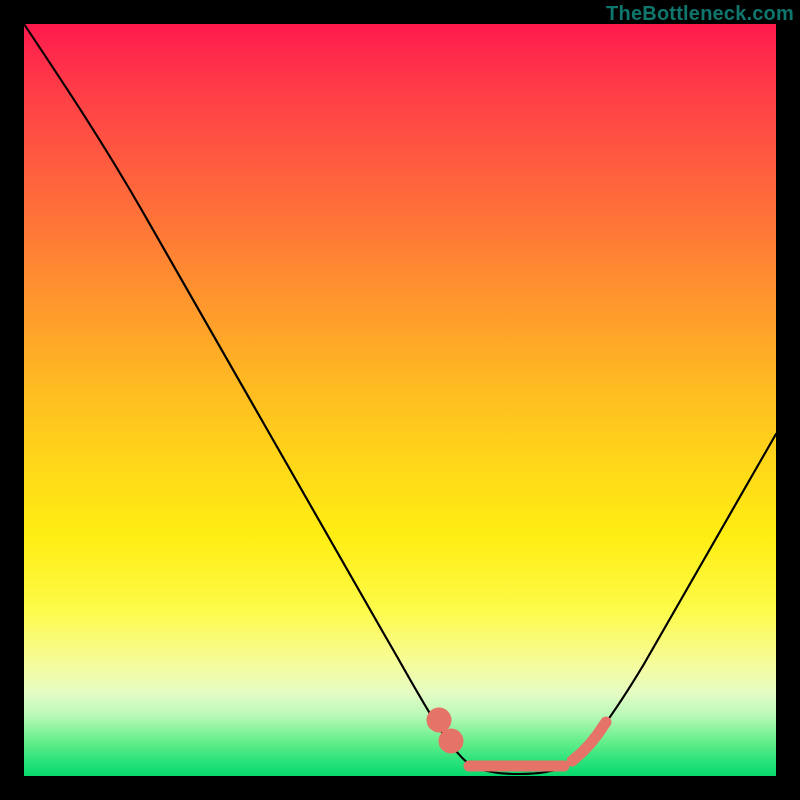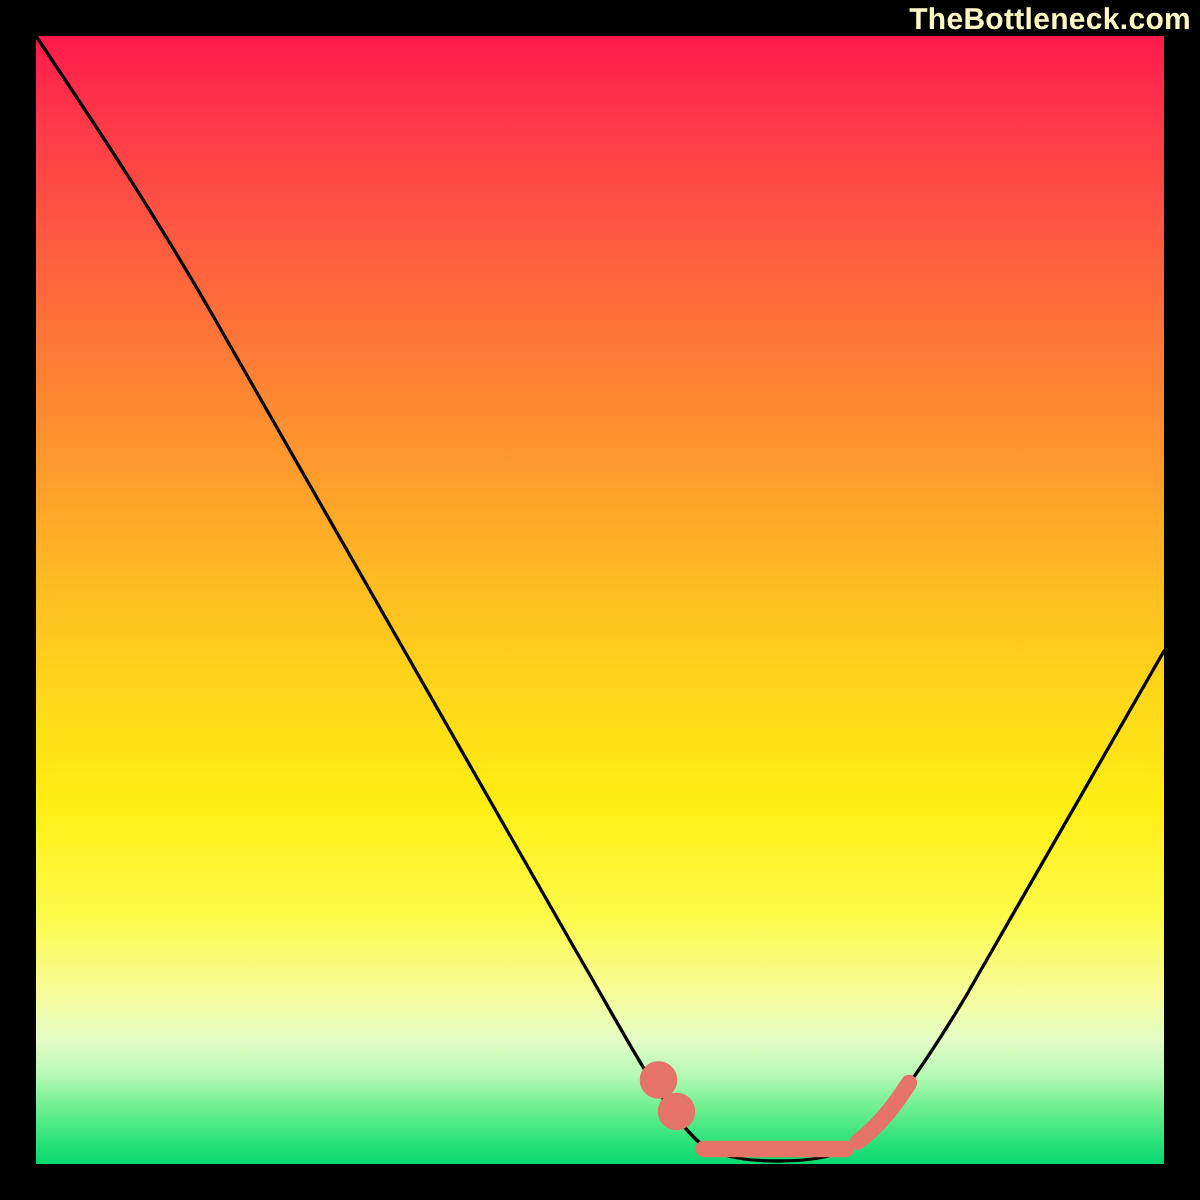--- a/index.html
+++ b/index.html
@@ -41,21 +41,21 @@
       #b8f9b8 92%,
       #6ef08e 95%,
       #2be27a 98%,
       #08d86f 100%
     );
   }
   .watermark {
     position: absolute;
     top: 2px;
     right: 6px;
-    color: #fef9c3;
+    color: #0f766e;
     font-size: 20px;
     font-weight: 600;
     letter-spacing: 0.2px;
     user-select: none;
   }
   svg.curve {
     position: absolute;
     left: 0;
     top: 0;
     width: 752px;

